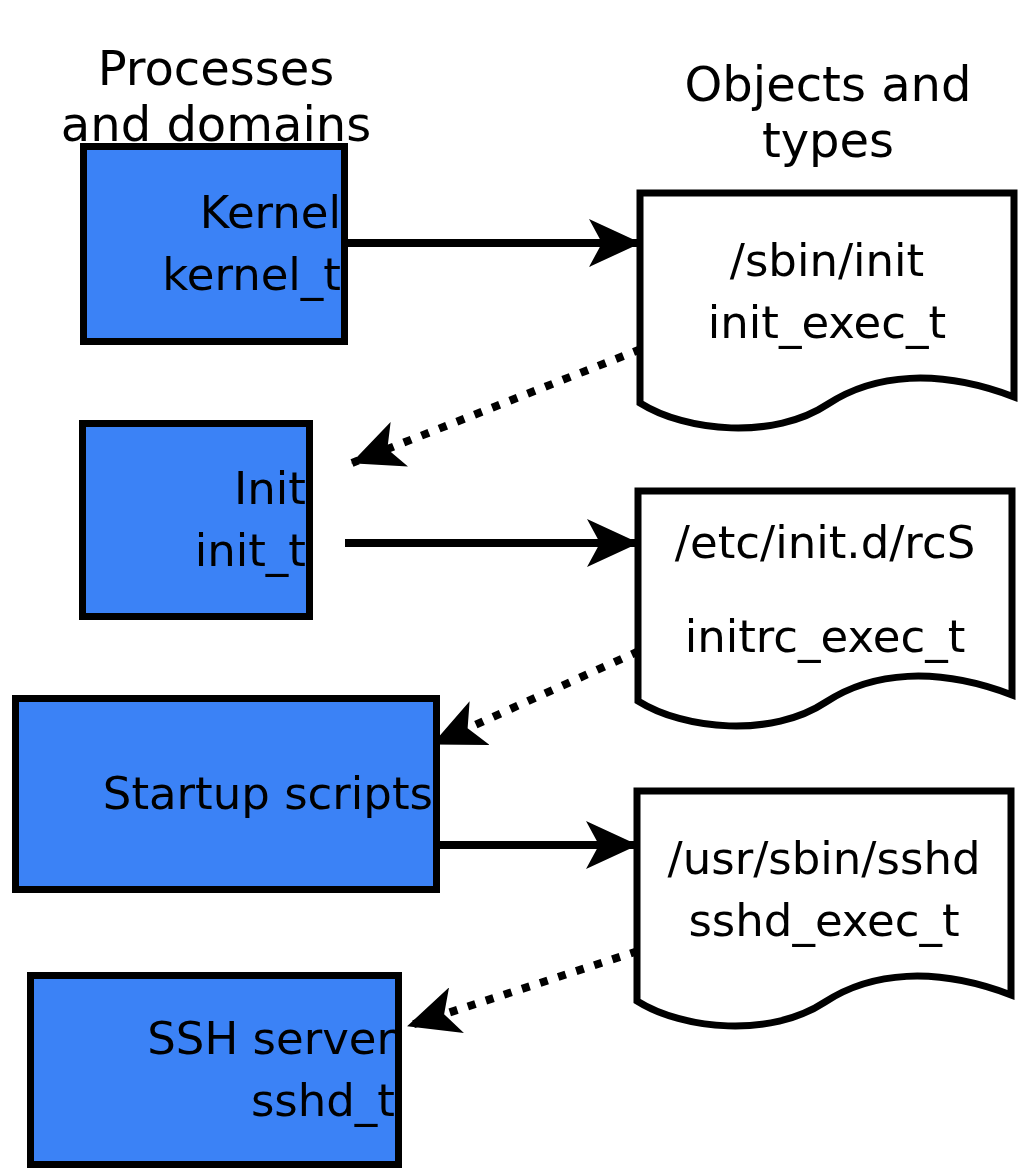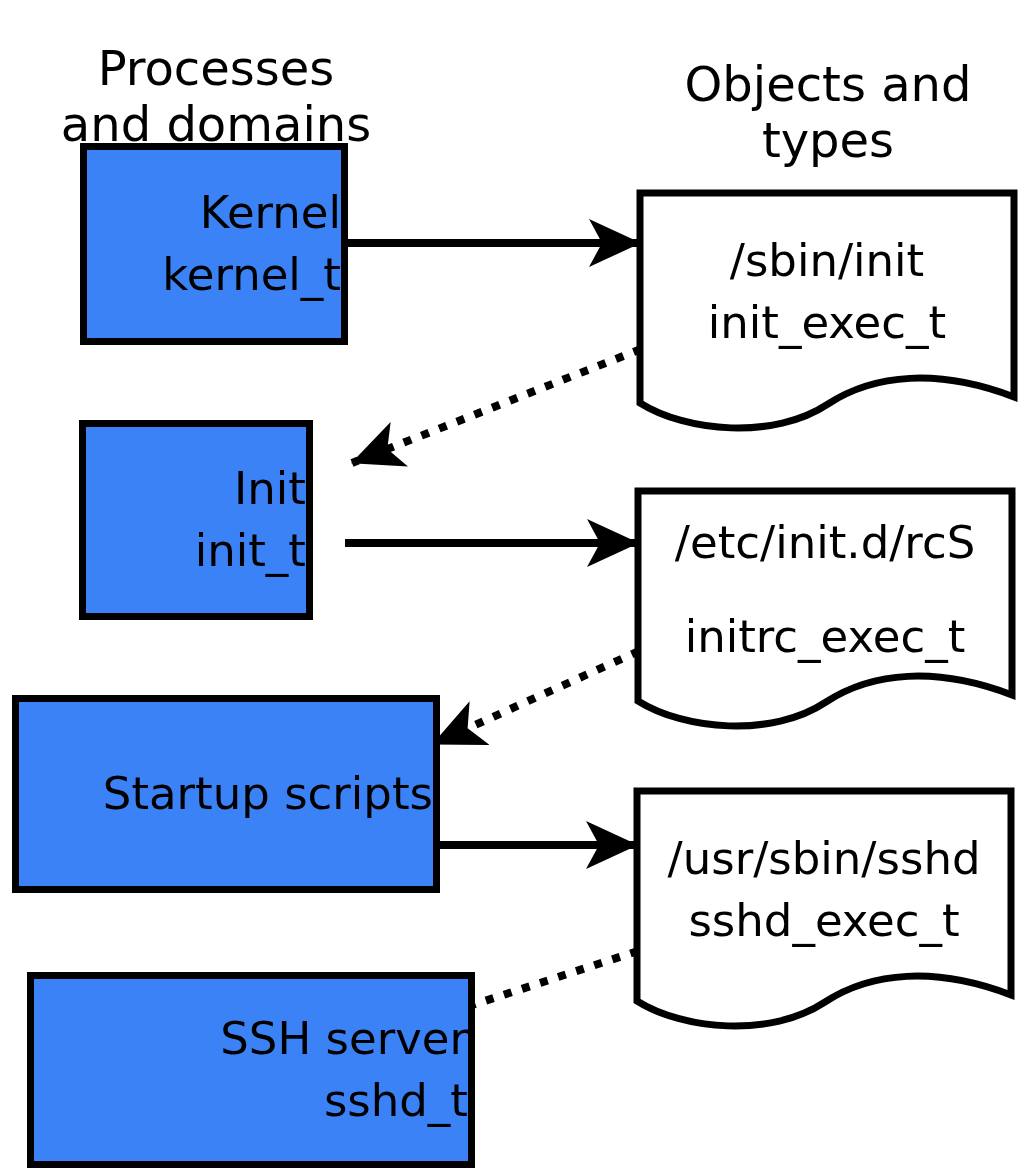--- a/index.html
+++ b/index.html
@@ -77,21 +77,21 @@
     <span>Kernel</span>
     <span>kernel_t</span>
   </div>
   <div class="pbox" style="left:79px;top:420px;width:234px;height:200px;">
     <span>Init</span>
     <span>init_t</span>
   </div>
   <div class="pbox" style="left:0px;top:695px;width:428px;height:198px;margin-left:12px;">
     <span>Startup scripts</span>
   </div>
-  <div class="pbox" style="left:27px;top:972px;width:448px;height:196px;">
+  <div class="pbox" style="left:27px;top:972px;width:375px;height:196px;">
     <span>SSH server</span>
     <span>sshd_t</span>
   </div>
 
   <div class="dtext" style="left:640px;top:193px;width:374px;height:198px;">
     <span>/sbin/init</span>
     <span>init_exec_t</span>
   </div>
   <div class="dtext" style="left:638px;top:491px;width:374px;height:198px;gap:32px;">
     <span>/etc/init.d/rcS</span>

